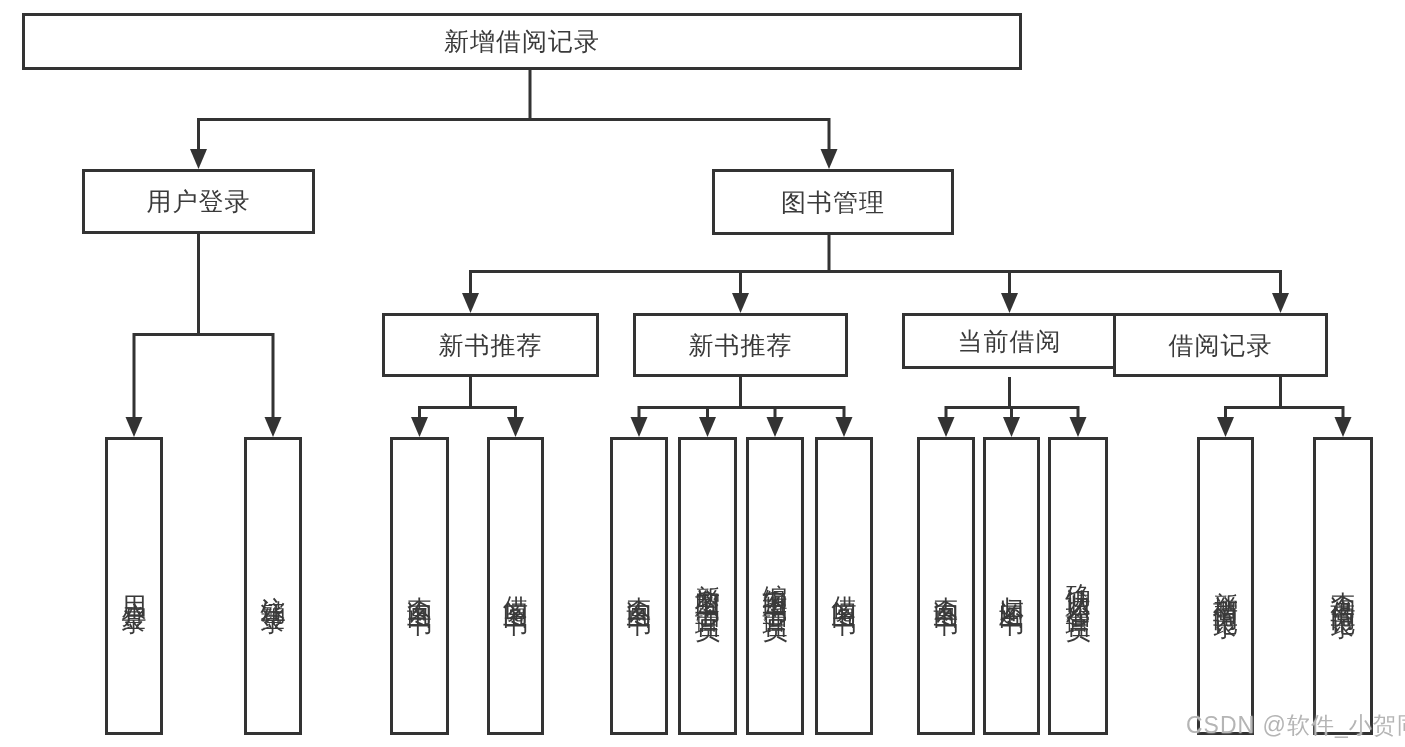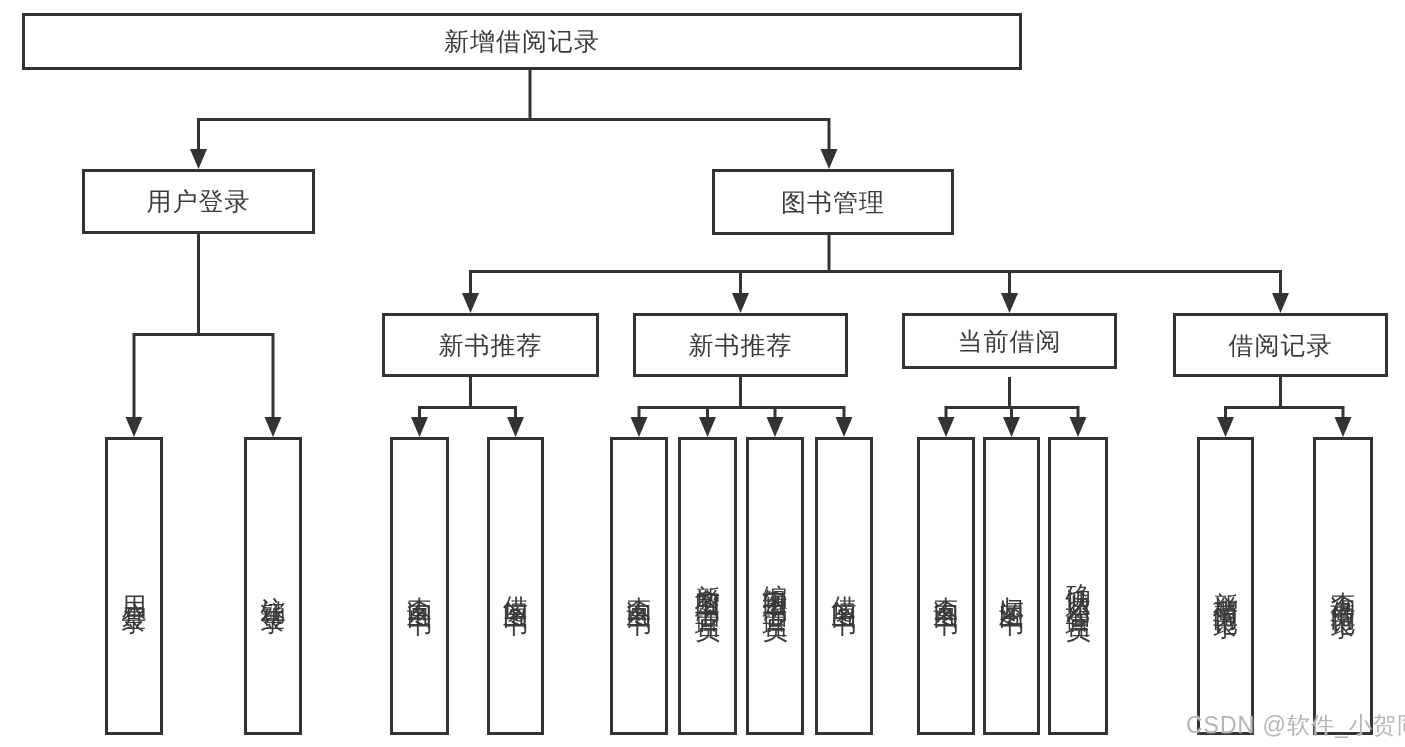--- a/index.html
+++ b/index.html
@@ -66,21 +66,21 @@
   </svg>
 
   <div class="node h" style="left:22px;top:13px;width:1000px;height:57px">新增借阅记录</div>
 
   <div class="node h" style="left:82px;top:169px;width:233px;height:65px">用户登录</div>
   <div class="node h" style="left:712px;top:169px;width:242px;height:66px">图书管理</div>
 
   <div class="node h" style="left:382px;top:313px;width:217px;height:64px">新书推荐</div>
   <div class="node h" style="left:633px;top:313px;width:215px;height:64px">新书推荐</div>
   <div class="node h" style="left:902px;top:313px;width:215px;height:56px">当前借阅</div>
-  <div class="node h" style="left:1173px;top:313px;width:215px;height:64px">借阅记录</div>
+  <div class="node h" style="left:1113px;top:313px;width:215px;height:64px">借阅记录</div>
 
   <div class="node v" style="left:105px;top:437px;width:58px;height:298px">用户登录</div>
   <div class="node v" style="left:244px;top:437px;width:58px;height:298px">注销登录</div>
 
   <div class="node v" style="left:390px;top:437px;width:59px;height:298px">查询图书</div>
   <div class="node v" style="left:487px;top:437px;width:57px;height:298px">借阅图书</div>
 
   <div class="node v" style="left:610px;top:437px;width:58px;height:298px">查询图书</div>
   <div class="node v" style="left:678px;top:437px;width:59px;height:298px">新增图书（管理员）</div>
   <div class="node v" style="left:746px;top:437px;width:58px;height:298px">编辑图书（管理员）</div>

